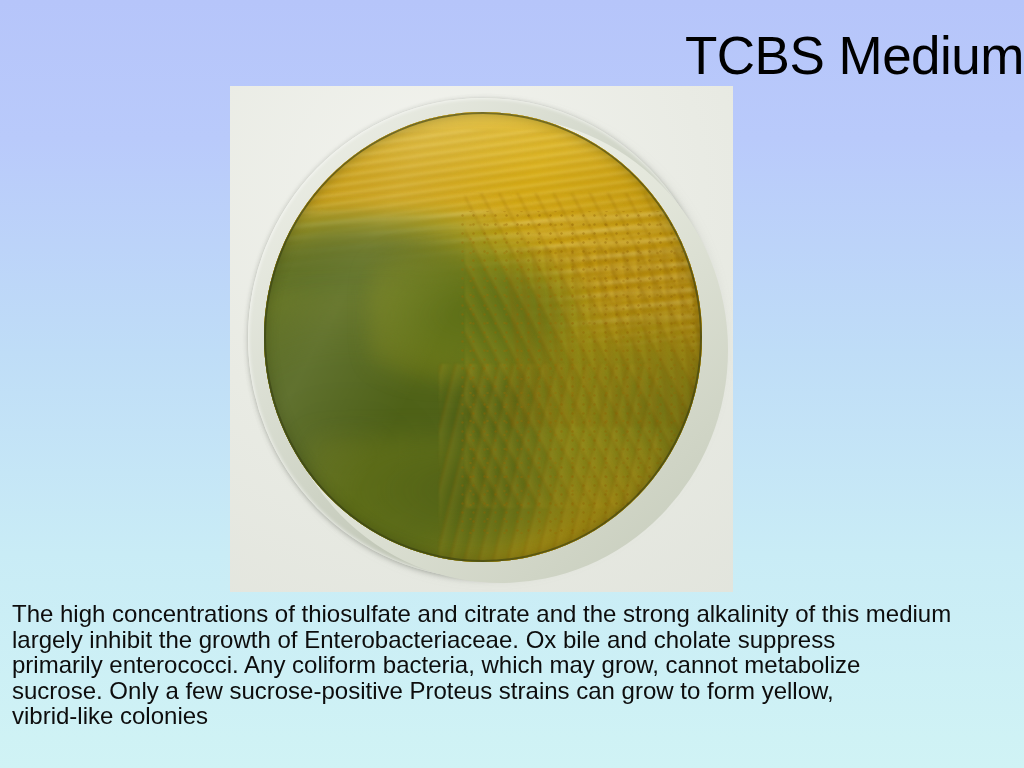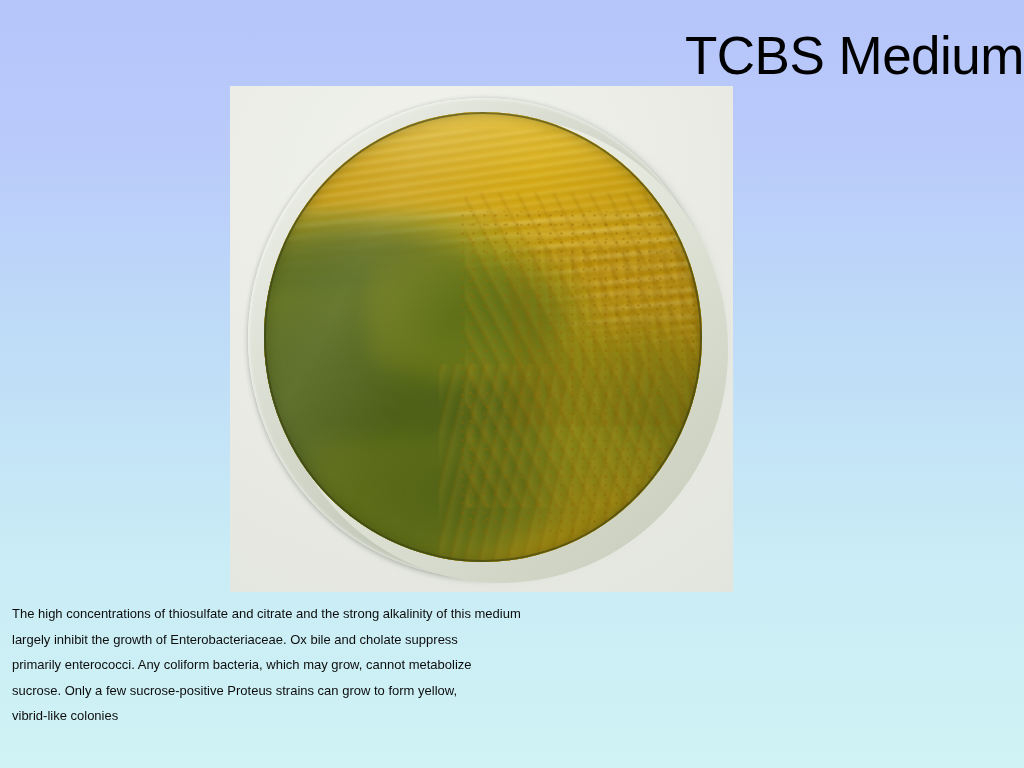--- a/index.html
+++ b/index.html
@@ -345,21 +345,21 @@
                 inset 0 0 14px rgba(40,48,10,0.4);
     pointer-events: none;
   }
 
   
   #body-text {
     position: absolute;
     left: 12px;
     top: 601px;
     width: 1000px;
-    font-size: 13px;
+    font-size: 24px;
     line-height: 25.5px;
     color: #0d0d0d;
     white-space: pre-line;
   }
 </style>
 </head>
 <body>
 
 <div id="slide">
 

